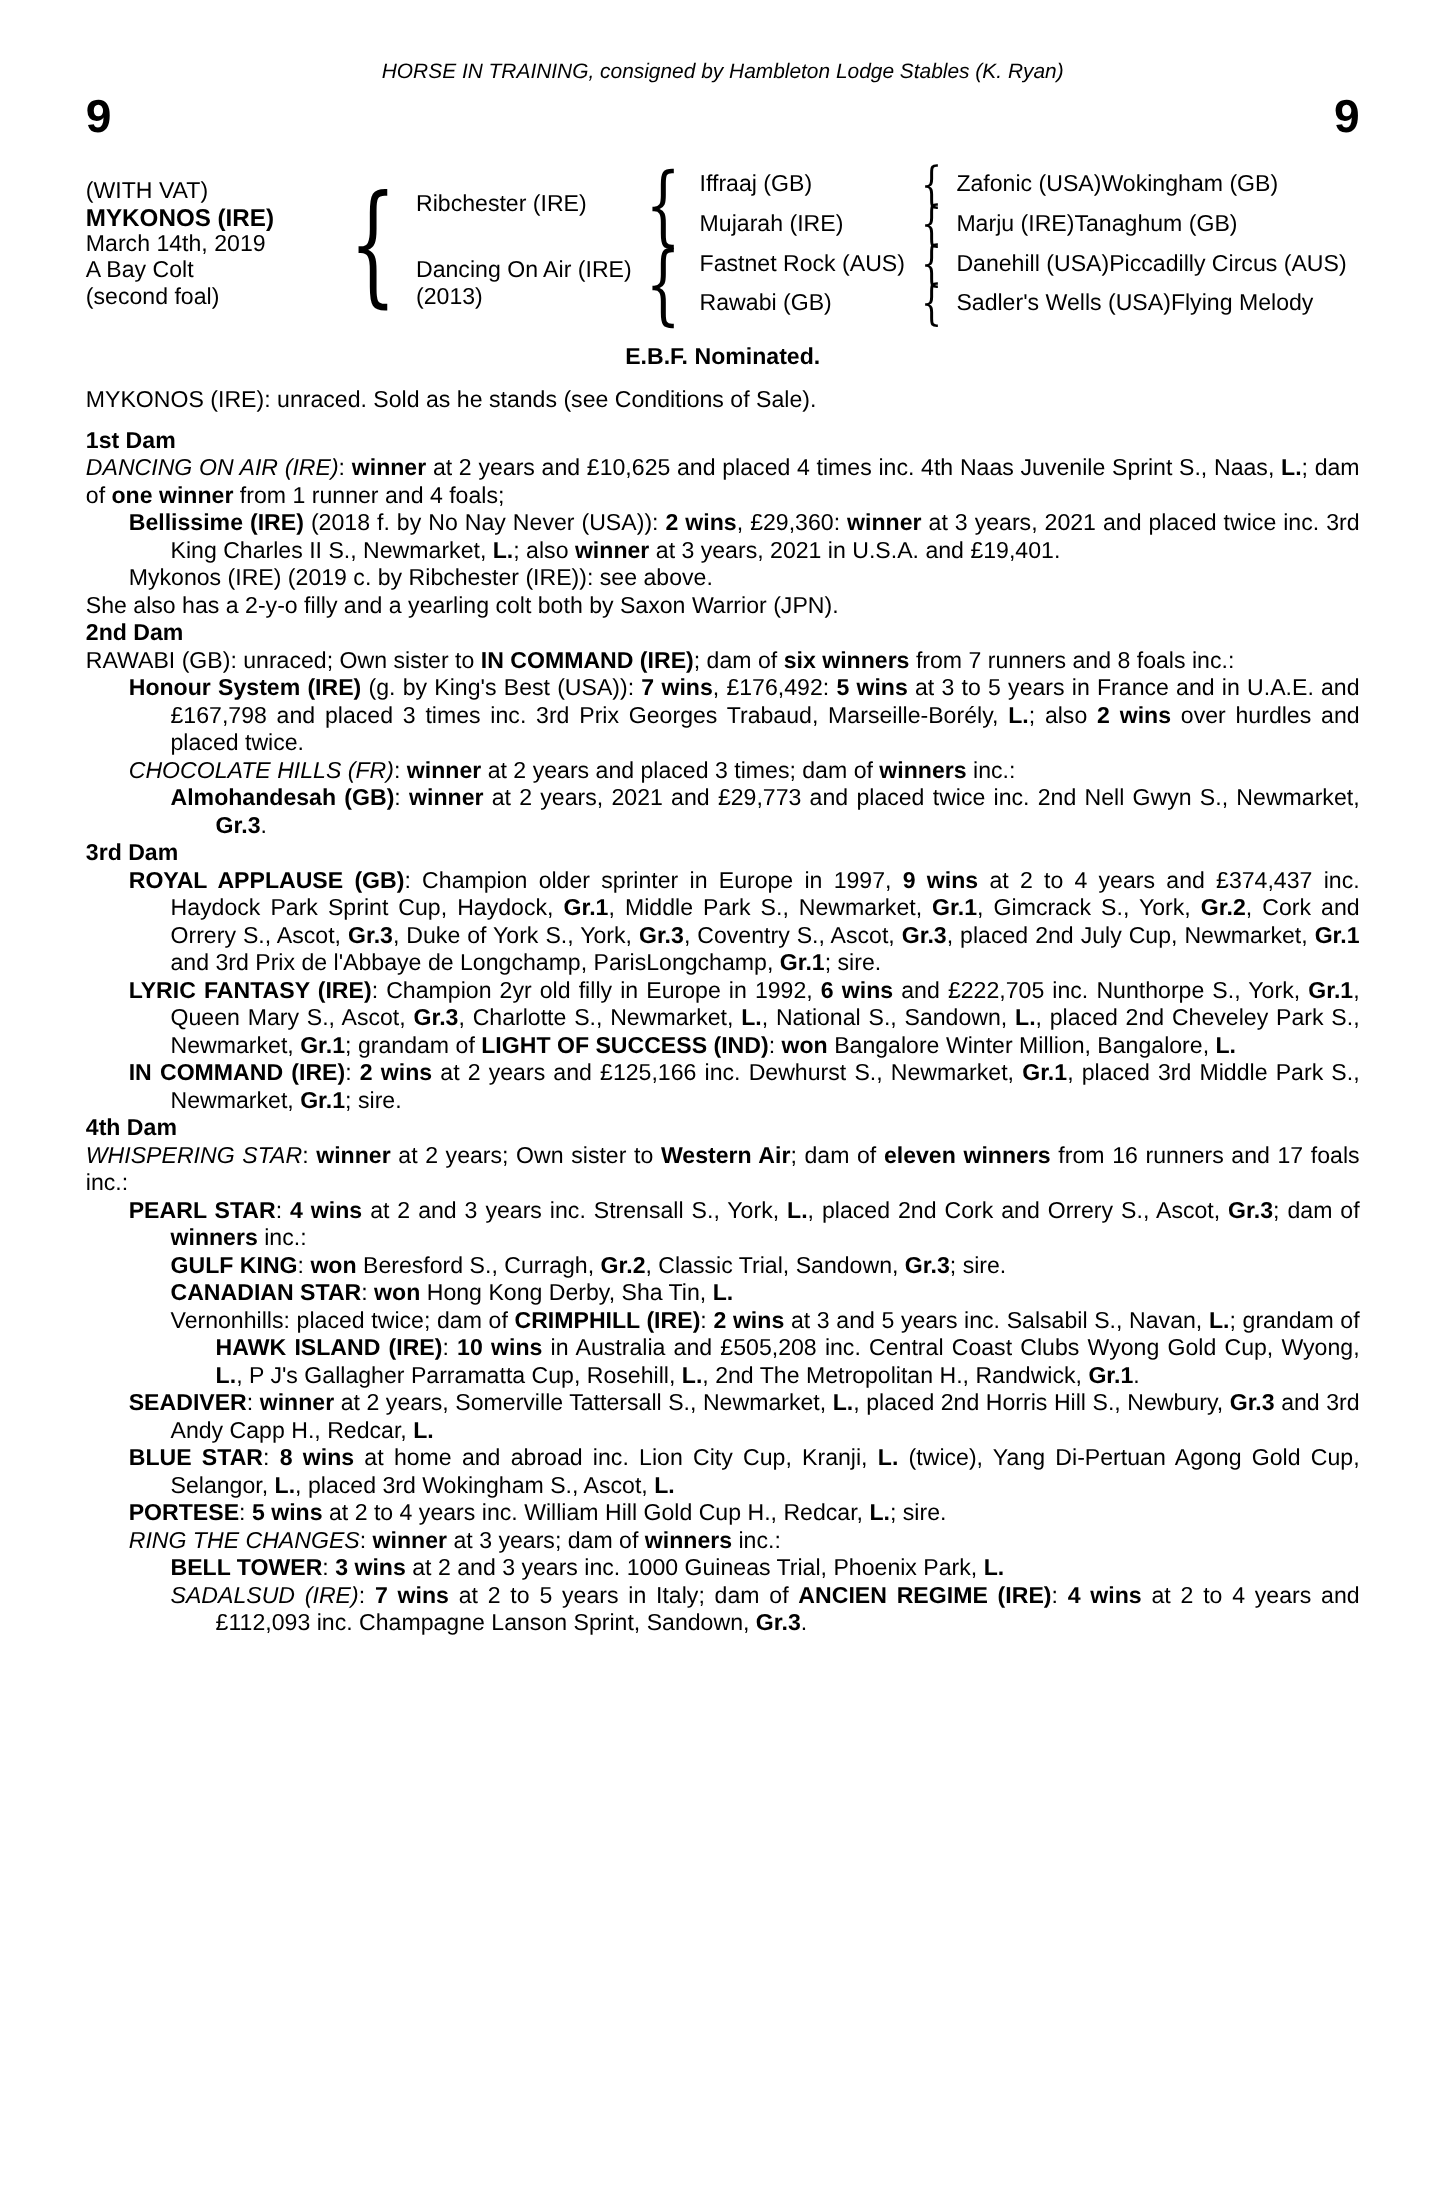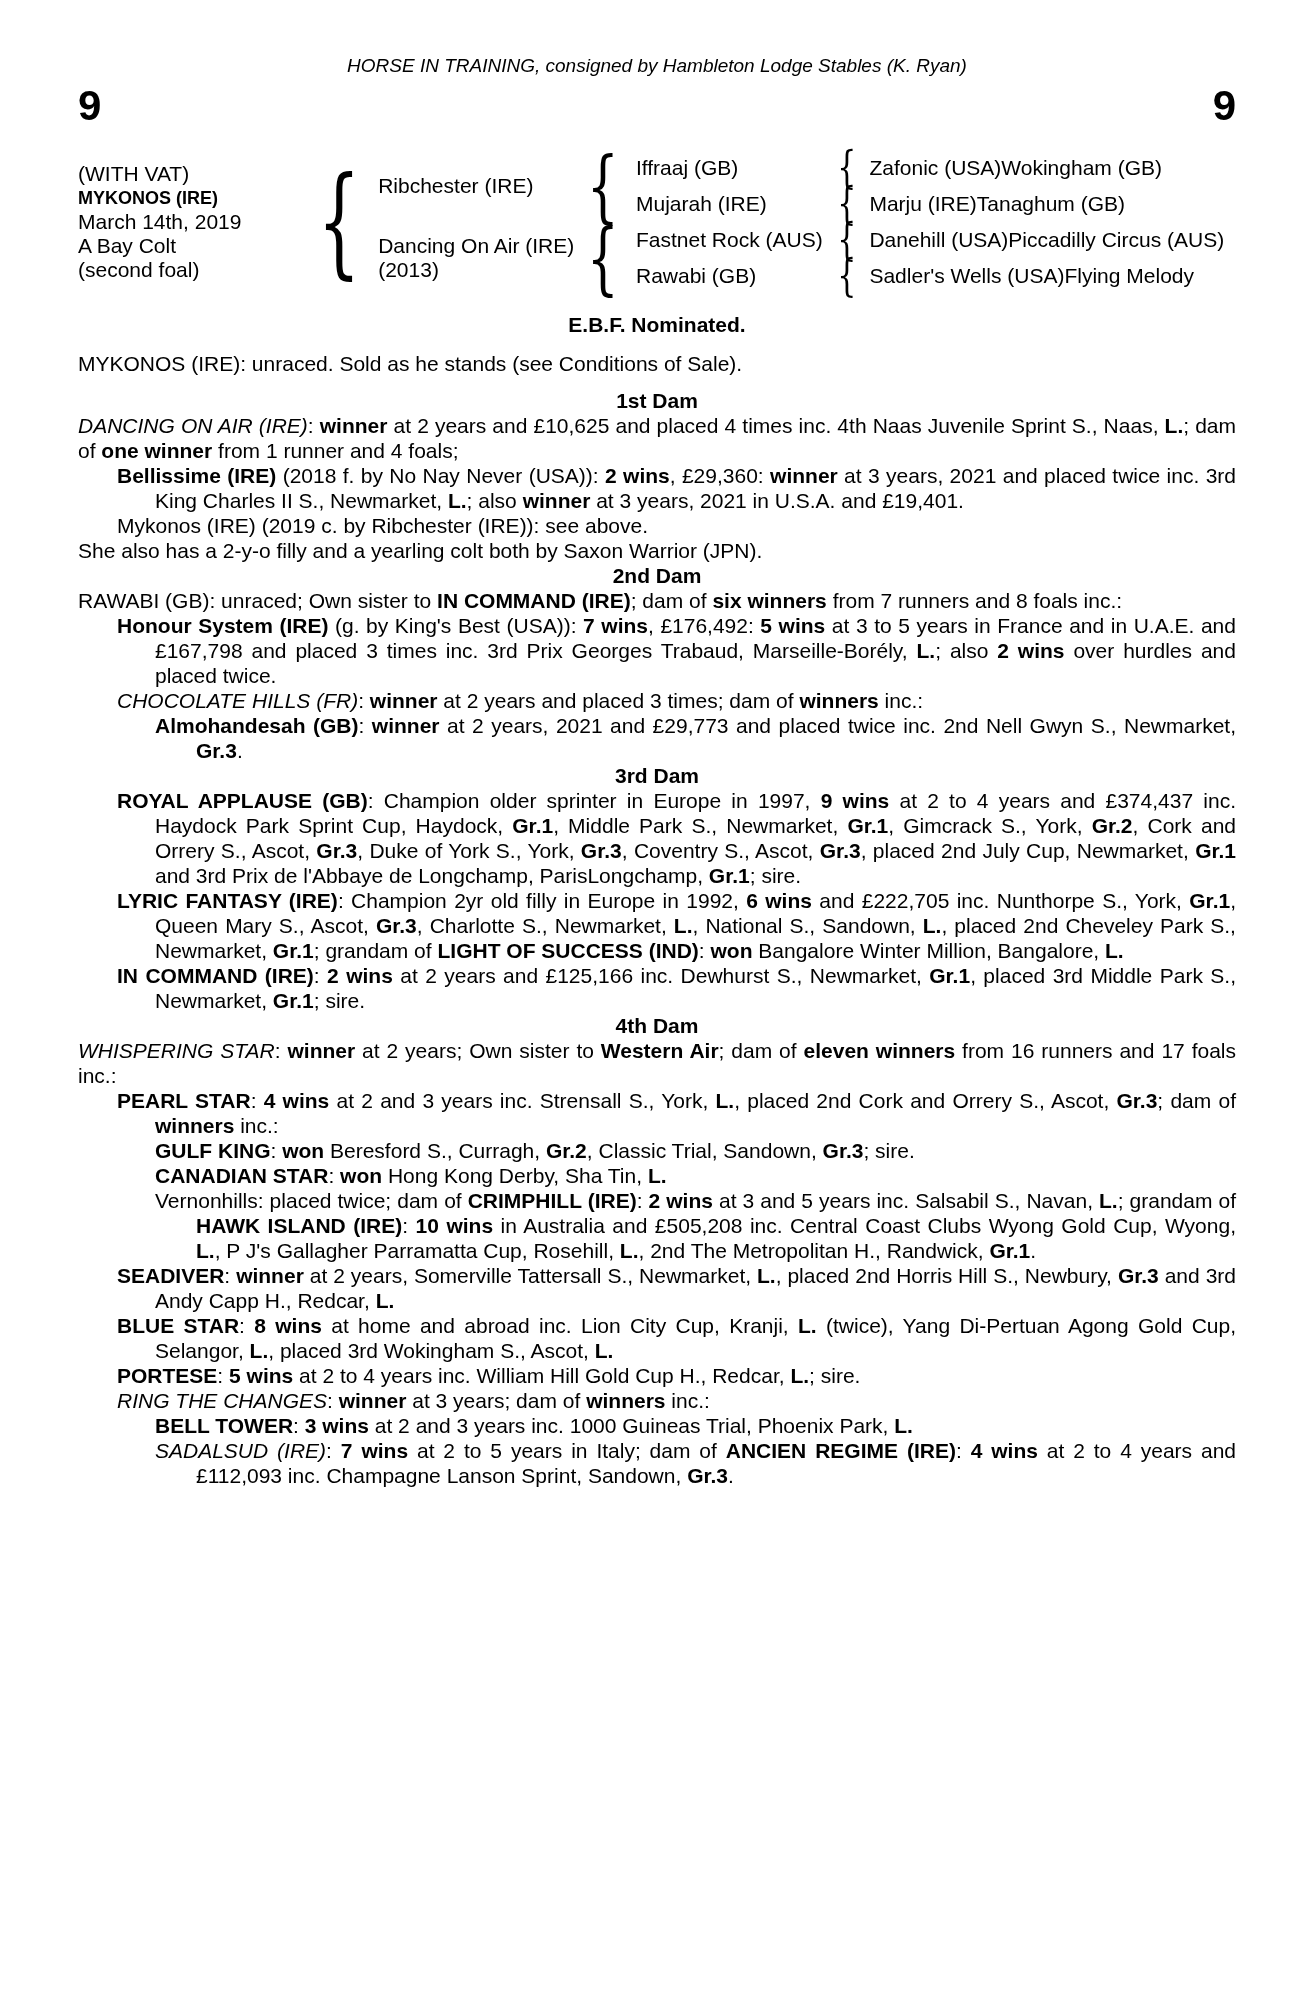--- a/index.html
+++ b/index.html
@@ -36,21 +36,21 @@
     font-size: 42px;
     line-height: 44px;
   }
   
   .pedigree {
     display: flex;
     align-items: center;
     margin-top: 22px;
   }
   .ped-info { width: 226px; line-height: 24px; }
-  .ped-horse-name { font-weight: bold; font-size: 18px; }
+  .ped-horse-name { font-weight: bold; font-size: 22px; }
   .genwrap { display: flex; flex-direction: column; }
   .gen1block { display: flex; align-items: center; }
   .gen1name { width: 200px; line-height: 24px; }
   .gen2wrap { display: flex; flex-direction: column; }
   .gen2block { display: flex; align-items: center; }
   .gen2name { width: 196px; line-height: 22px; }
   .gen3wrap { display: flex; flex-direction: row; }
   .gen3name { line-height: 22px; white-space: nowrap; }
   .brace {
     font-family: "DejaVu Serif", serif;
@@ -67,21 +67,20 @@
     font-weight: bold;
     margin: 18px 0 14px 0;
   }
   .para {
     margin: 0;
     text-align: justify;
   }
   .intro-para { margin-bottom: 12px; }
   .section-heading {
     font-weight: bold;
-    text-align: center;
   }
   .ind1 { padding-left: 77px; text-indent: -38px; }
   .ind2 { padding-left: 118px; text-indent: -41px; }
   .b { font-weight: bold; }
   .i { font-style: italic; }
 </style>
 </head>
 <body>
 
 <div class="page">

